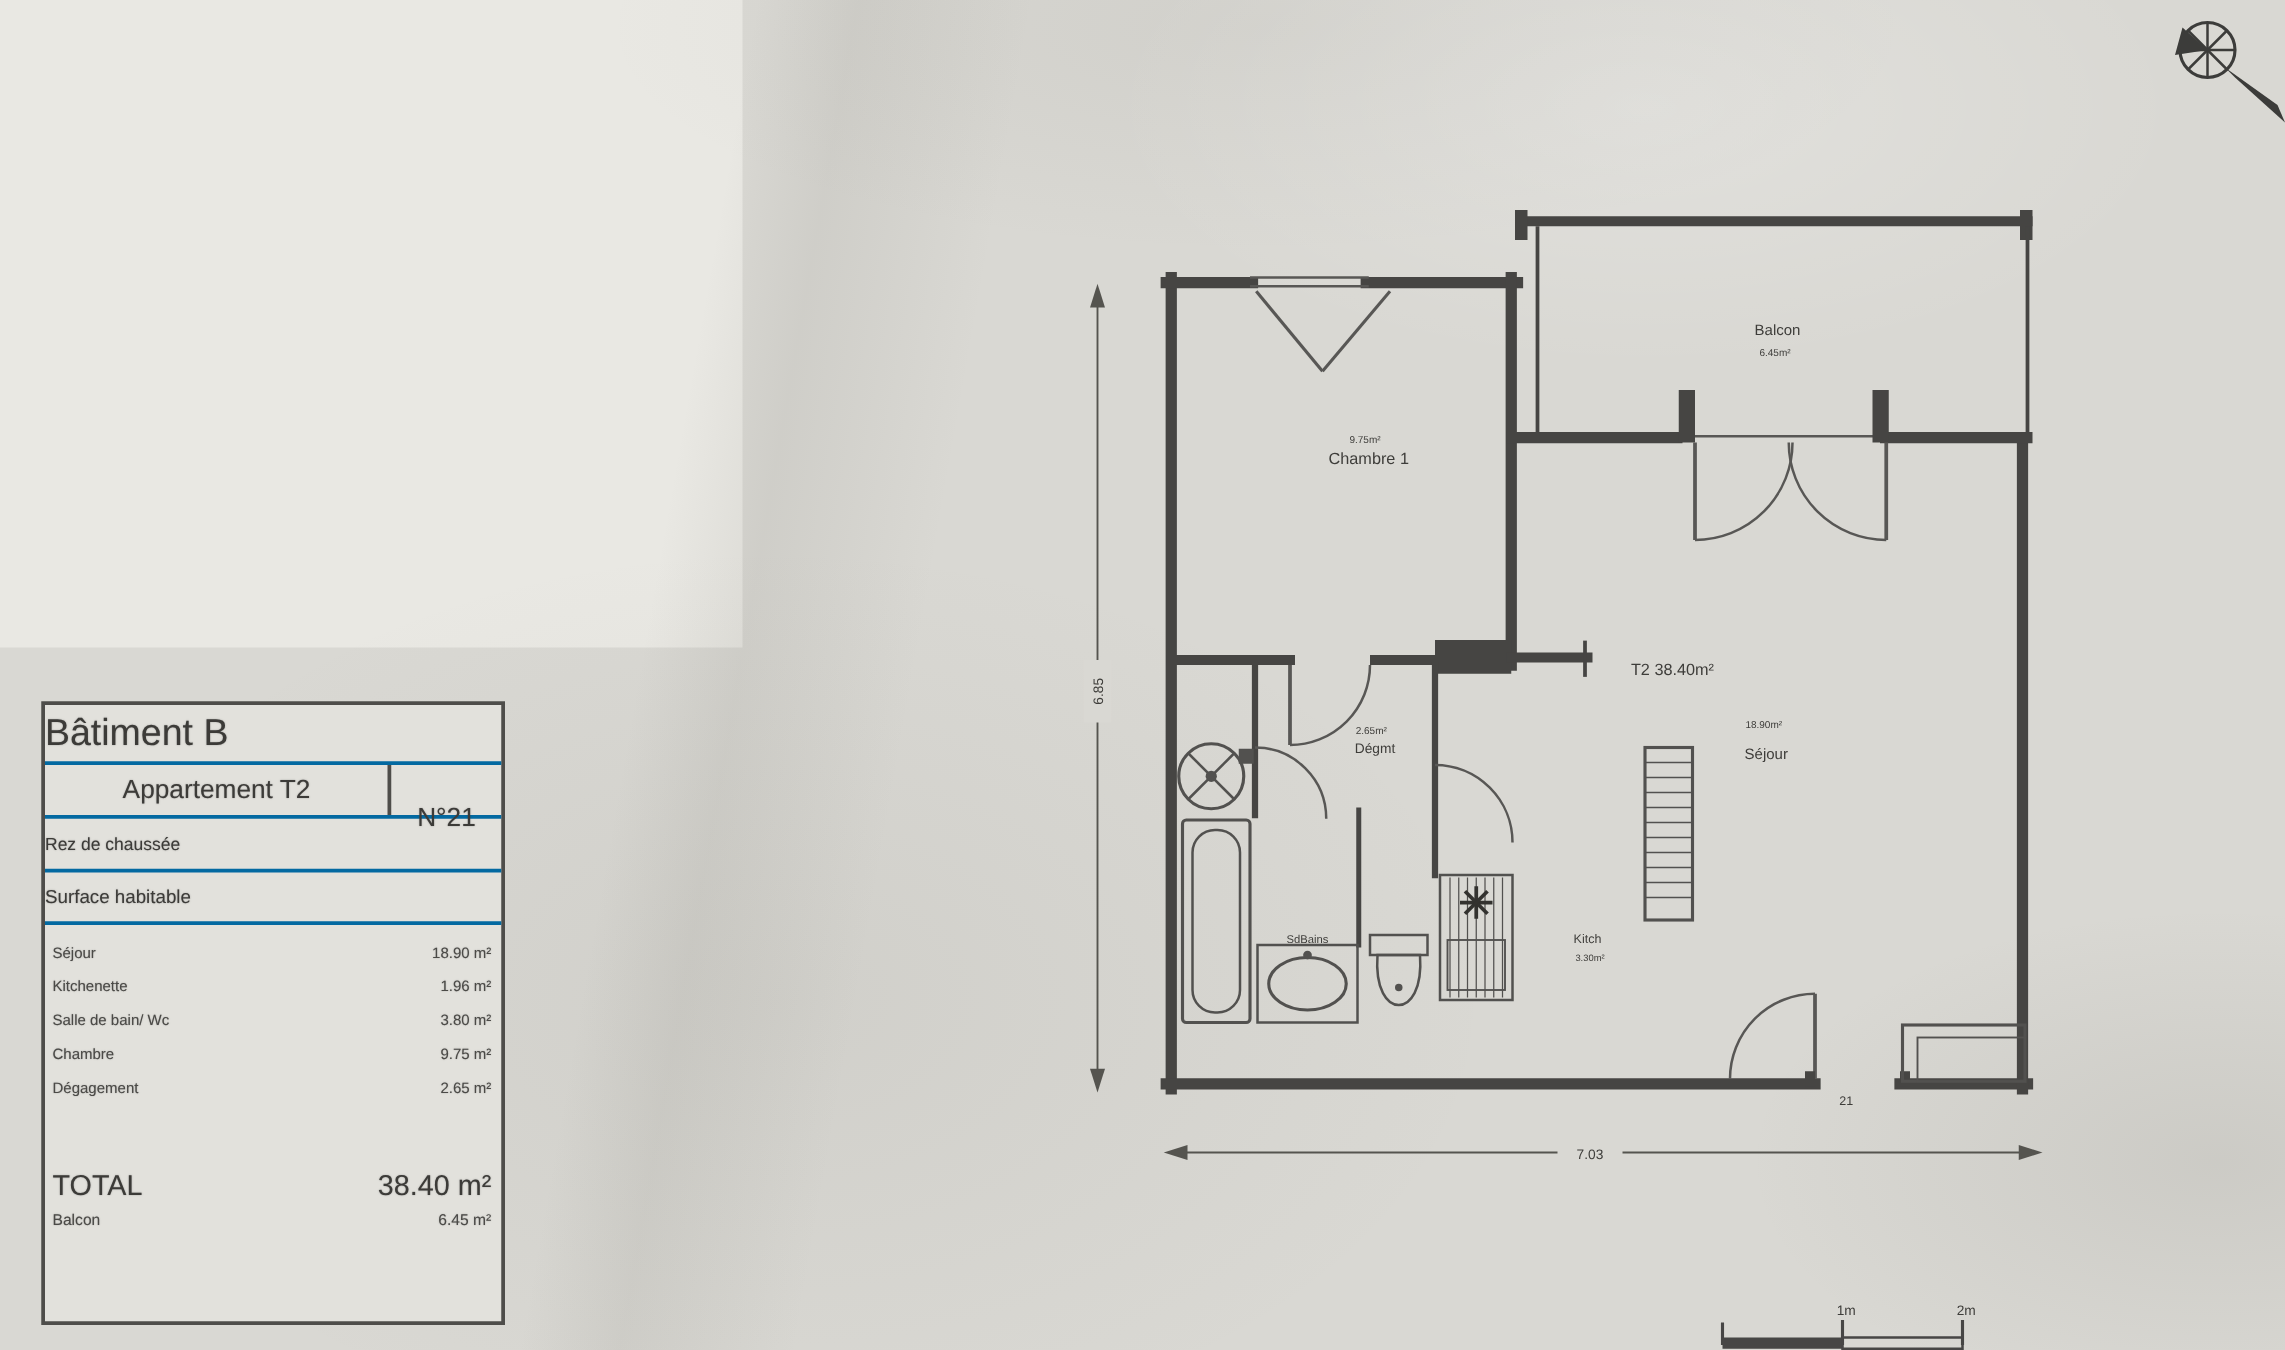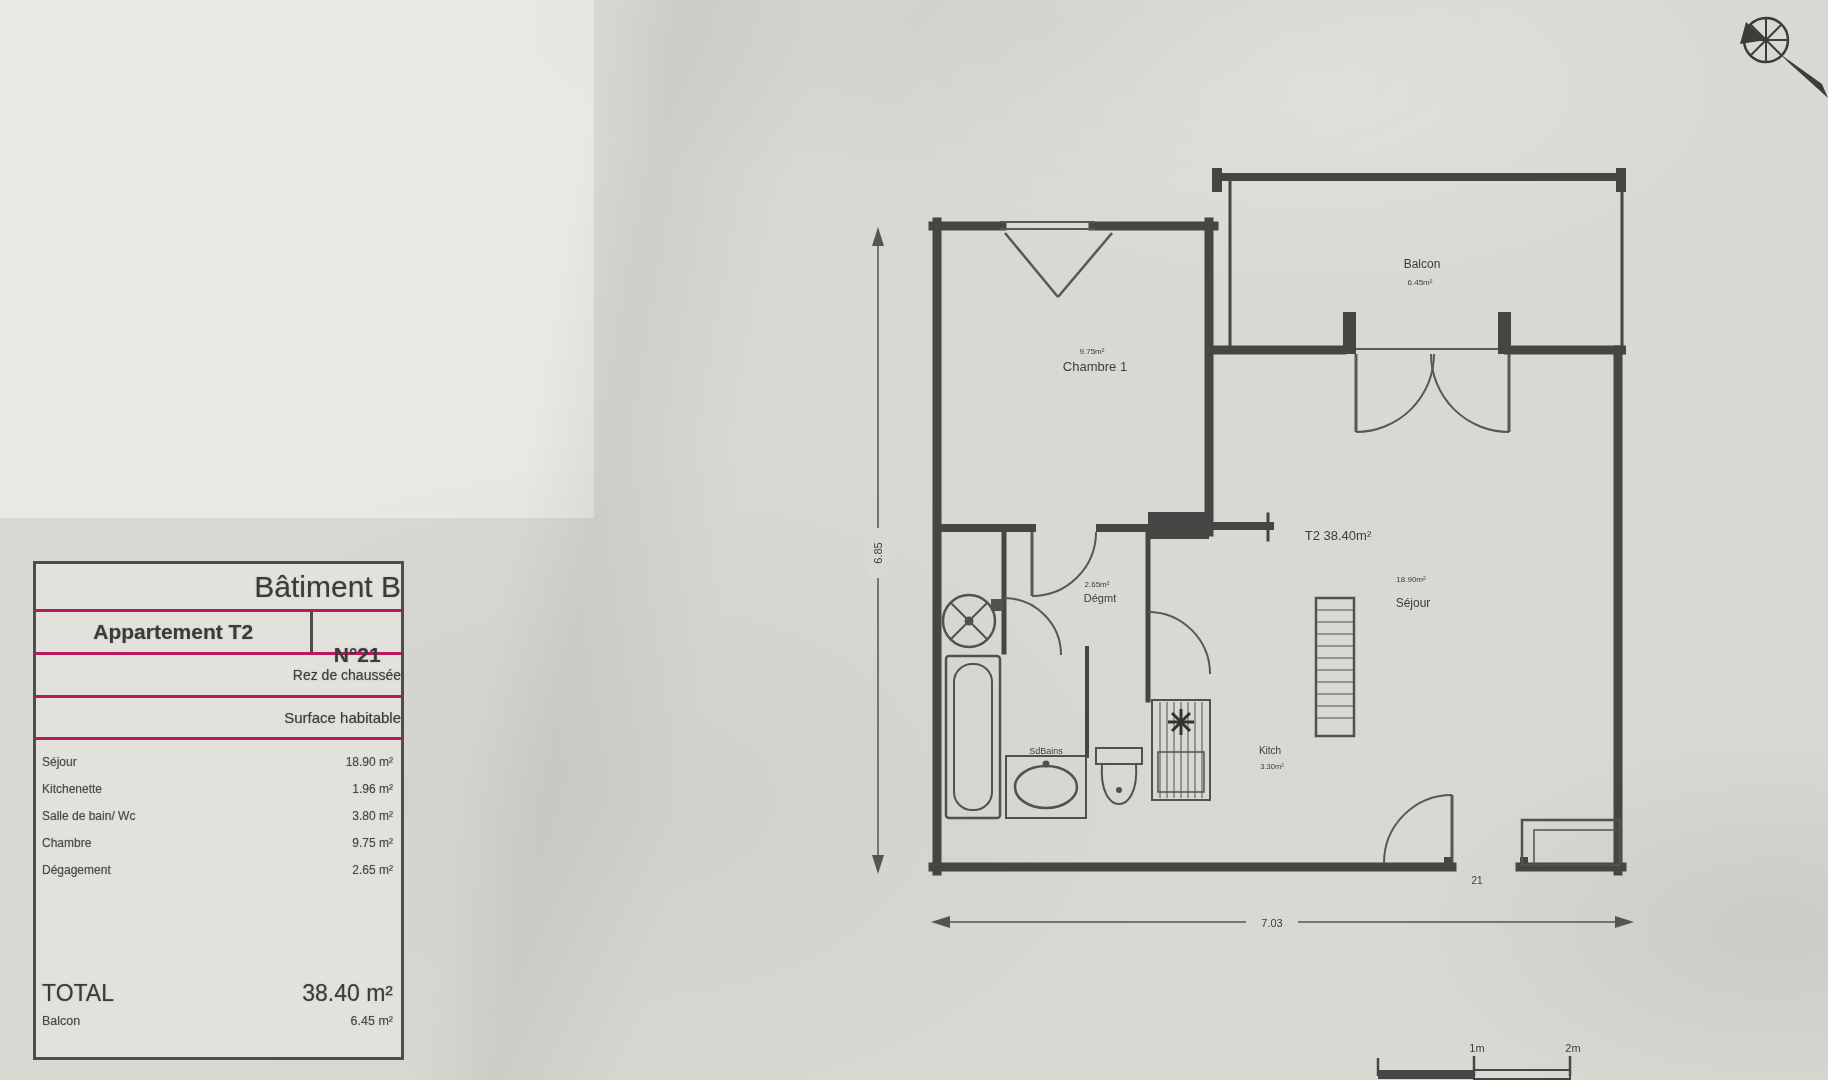--- a/index.html
+++ b/index.html
@@ -25,41 +25,41 @@
   
   .info-table{
     position:absolute;left:33px;top:561px;width:371px;height:499px;
     background:#e2e1dc;
     border:3px solid #4e4d4a;
     box-sizing:border-box;
     color:#3c3b38;
     filter:blur(.3px);
   }
   .info-table .row{
-    display:flex;align-items:center;justify-content:flex-end;
-    border-bottom:3px solid #be185d;box-sizing:border-box;
+    display:flex;align-items:center;justify-content:flex-start;
+    border-bottom:3px solid #0369a1;box-sizing:border-box;
     text-shadow:0 0 1.2px rgba(70,70,70,0.5);
   }
   .row.building{height:48px;font-size:30px;}
   .row.split{height:43px;padding:0;font-size:21px;}
-  .row.split .cell{flex:1 1 auto;display:flex;align-items:center;justify-content:center;height:100%;font-weight:bold;}
+  .row.split .cell{flex:1 1 auto;display:flex;align-items:center;justify-content:center;height:100%;}
   .row.split .cell.apt{width:76%;flex:0 0 76%;border-right:3px solid #4e4d4a;box-sizing:border-box;}
   .row.split .cell.num{flex:1;margin-top:45px;}
   .row.floor{height:43px;font-size:14px;}
   .row.surface{height:42px;font-size:15px;}
   .detail{position:relative;padding:8px 0 0 0;}
   .d-row{
     display:flex;justify-content:space-between;align-items:center;
     height:27px;padding:0 8px 0 6px;
     font-size:12px;color:#4b4a47;
     text-shadow:0 0 1px rgba(70,70,70,0.5);
   }
   .total-row{
     display:flex;justify-content:space-between;align-items:center;
-    margin-top:93px;height:34px;padding:0 8px 0 6px;
+    margin-top:48px;height:34px;padding:0 8px 0 6px;
     font-size:23px;color:#3c3b38;
     text-shadow:0 0 1.2px rgba(70,70,70,0.5);
   }
   .balcon-row{
     display:flex;justify-content:space-between;align-items:center;
     height:22px;padding:0 8px 0 6px;
     font-size:12.5px;color:#4b4a47;
     text-shadow:0 0 1px rgba(70,70,70,0.5);
   }
   

